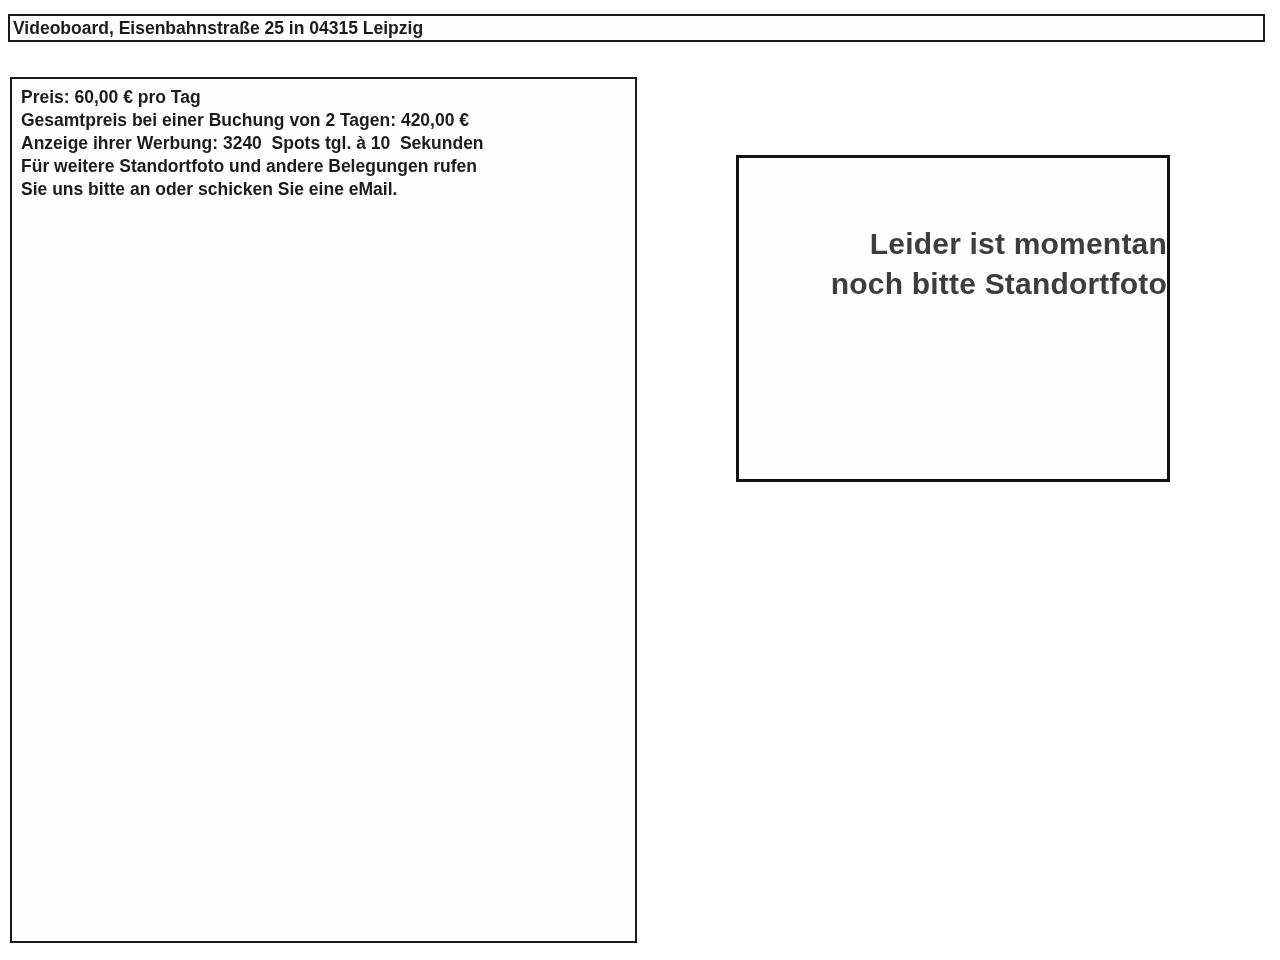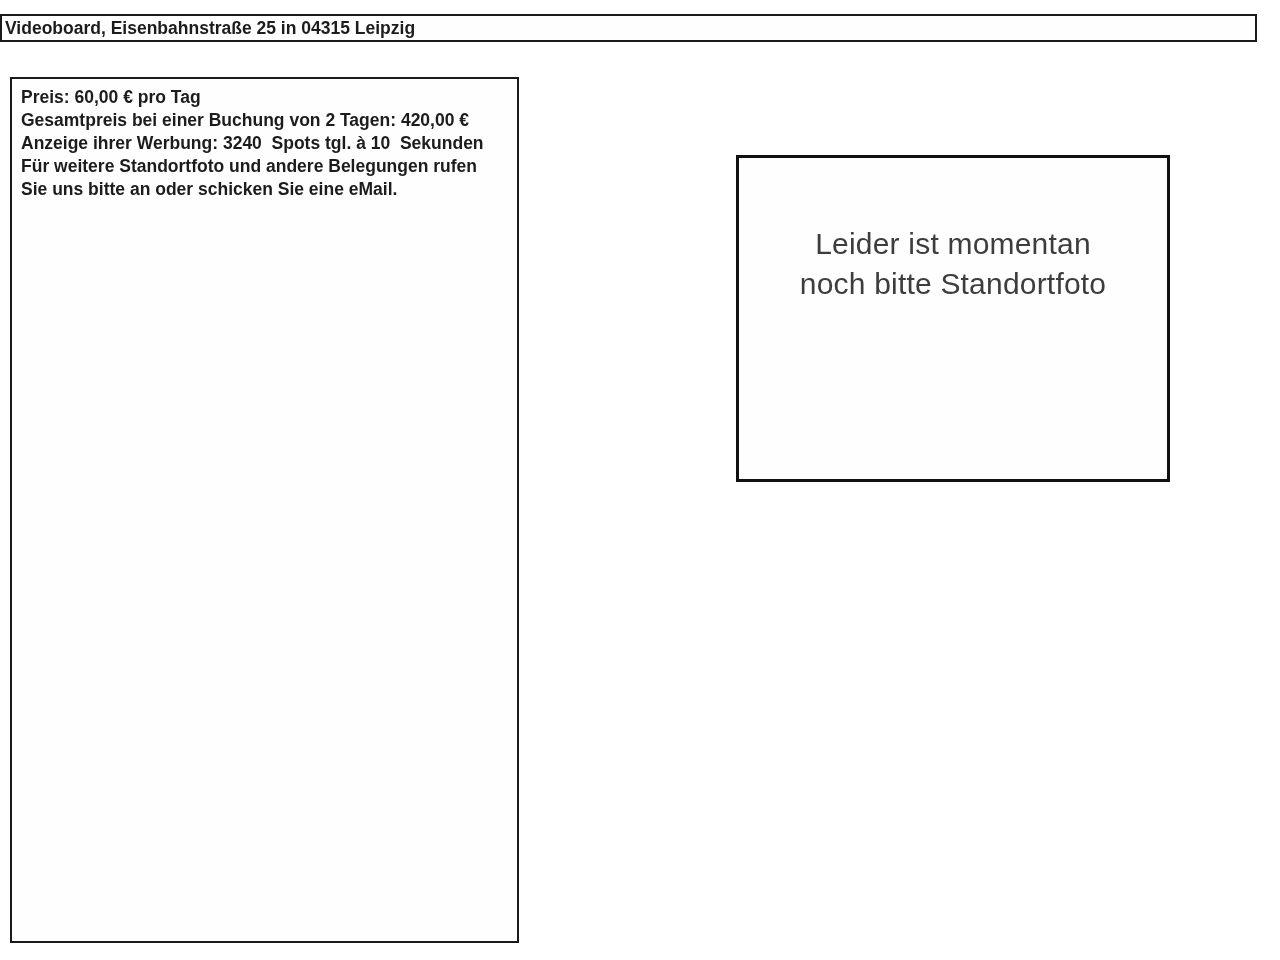--- a/index.html
+++ b/index.html
@@ -13,21 +13,21 @@
     height: 960px;
     background: #ffffff;
     font-family: "Liberation Sans", sans-serif;
     color: #1c1c1c;
     overflow: hidden;
   }
 
   
   .title-box {
     position: absolute;
-    left: 0;
+    left: 8px;
     top: 14px;
     width: 1257px;
     height: 28px;
     border: 2px solid #1a1a1a;
     box-sizing: border-box;
     background: #fefefe;
   }
   .title-box .title-text {
     display: block;
     padding-left: 3px;
@@ -35,21 +35,21 @@
     font-weight: bold;
     line-height: 24px;
     white-space: nowrap;
   }
 
   
   .info-box {
     position: absolute;
     left: 10px;
     top: 77px;
-    width: 509px;
+    width: 627px;
     height: 866px;
     border: 2px solid #1a1a1a;
     box-sizing: border-box;
     padding: 7px 9px;
     background: #fefefe;
     font-size: 17.5px;
     font-weight: bold;
     line-height: 23px;
   }
   .info-box p {
@@ -66,24 +66,24 @@
     left: 736px;
     top: 155px;
     width: 434px;
     height: 327px;
     border: 3px solid #111111;
     box-sizing: border-box;
     background: #fefefe;
   }
   .photo-text {
     margin-top: 66px;
-    text-align: center;
+    text-align: right;
     font-size: 30px;
     line-height: 40px;
-    font-weight: normal;
+    font-weight: bold;
     color: #3d3d3d;
     letter-spacing: 0.2px;
   }
 </style>
 </head>
 <body>
 
 <div class="page">
 
   <div class="title-box">

